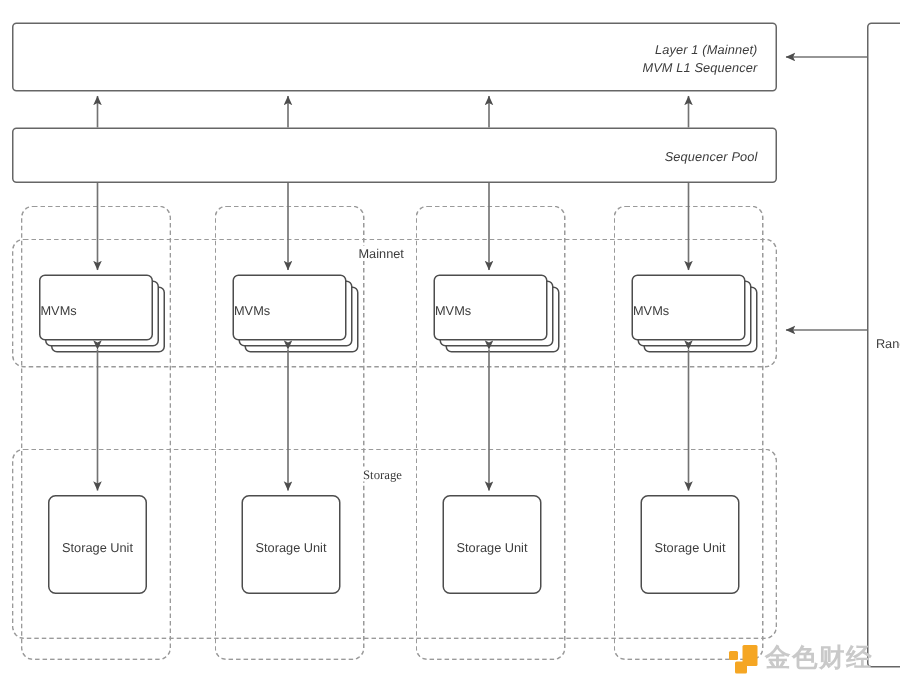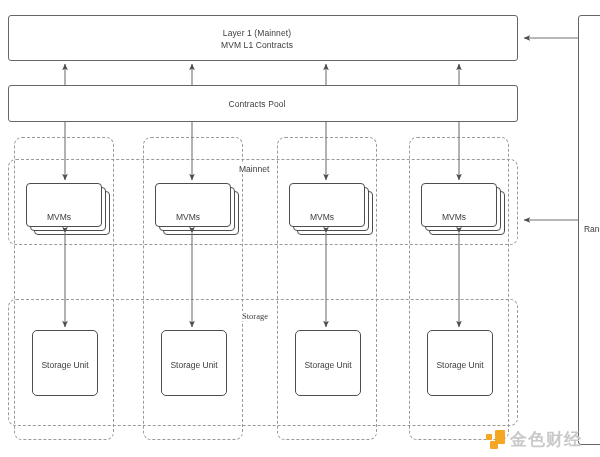--- a/index.html
+++ b/index.html
@@ -25,26 +25,27 @@
     position: absolute;
     box-sizing: border-box;
     background: #ffffff;
     border: 1.2px solid #666666;
     border-radius: 3px;
   }
   .box-label {
     position: absolute;
     left: 0;
     right: 12px;
-    text-align: center;
+    text-align: right;
     color: #3c3c3c;
     font-size: 8.5px;
     line-height: 11px;
     letter-spacing: 0.1px;
     white-space: pre-line;
+    font-style: italic;
   }
 
   
   .dashed-box {
     position: absolute;
     box-sizing: border-box;
     border: 1px dashed #9a9a9a;
     border-radius: 8px;
     background: transparent;
   }
@@ -74,24 +75,22 @@
     background: #ffffff;
     border: 1.2px solid #4d4d4d;
     border-radius: 4px;
   }
   .stack .card.back2 { left: 8px;  top: 8px;  }
   .stack .card.back1 { left: 4px;  top: 4px;  }
   .stack .card.front { left: 0;    top: 0;    }
   .stack .card-text {
     position: absolute;
     left: 0; right: 10px;
-    text-align: center;
-    font-size: 8.5px;
-    color: #3c3c3c;
-    margin-top: 10px;
+    font-size: 8.5px;
+    color: #3c3c3c;
   }
 
   
   .storage-unit {
     position: absolute;
     box-sizing: border-box;
     background: #ffffff;
     border: 1.2px solid #4d4d4d;
     border-radius: 5px;
     padding-left: 44px;
@@ -171,25 +170,25 @@
     line-height: 19px;
   }
 </style>
 </head>
 <body>
 
 <div id="canvas">
 
   <div class="solid-box" id="layer1-box" style="left:8px; top:15px; width:510px; height:46px;">
     <div class="box-label" style="top:12px;">Layer 1 (Mainnet)</div>
-    <div class="box-label" style="top:24px;">MVM L1 Contracts</div>
+    <div class="box-label" style="top:24px;">MVM L1 Sequencer</div>
   </div>
 
   <div class="solid-box" id="sequencer-box" style="left:8px; top:85px; width:510px; height:37px;">
-    <div class="box-label" style="top:13px;">Contracts Pool</div>
+    <div class="box-label" style="top:13px;">Sequencer Pool</div>
   </div>
 
   <div class="dashed-box" style="left:14px;  top:137px; width:100px; height:303px;"></div>
   <div class="dashed-box" style="left:143px; top:137px; width:100px; height:303px;"></div>
   <div class="dashed-box" style="left:277px; top:137px; width:100px; height:303px;"></div>
   <div class="dashed-box" style="left:409px; top:137px; width:100px; height:303px;"></div>
 
   <div class="band" id="compute-band" style="left:8px; top:159px; width:510px; height:86px;">
   </div>
   <div class="band-label" style="left:237px; top:164px;">Mainnet</div>

